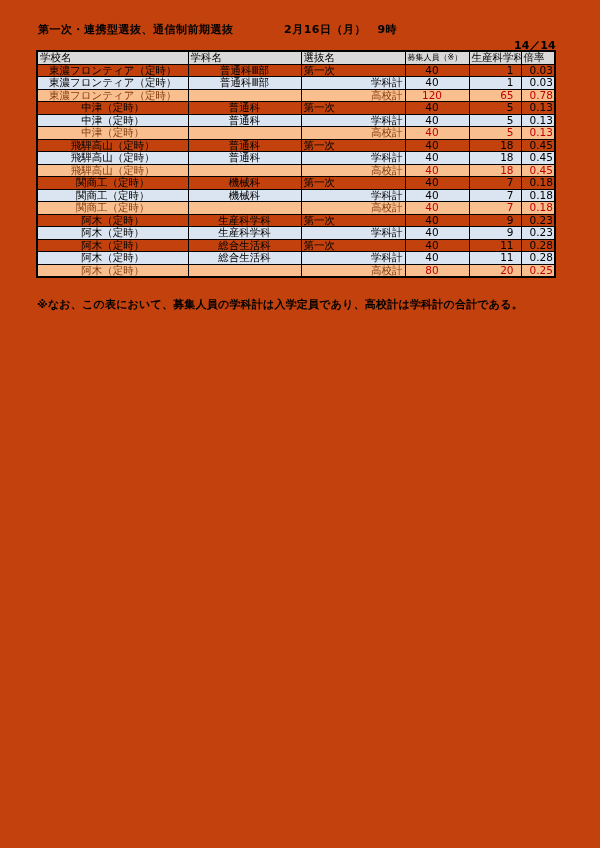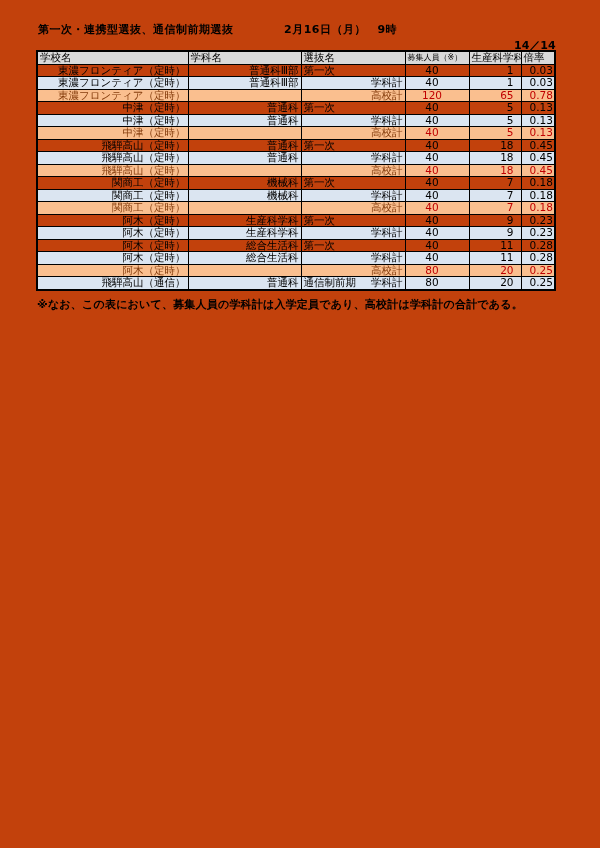--- a/index.html
+++ b/index.html
@@ -32,21 +32,21 @@
   }
   .adm th,.adm td{
     border:1px solid var(--grid);
     padding:0 2px;height:11.3px;line-height:11.5px;
     font-size:10.5px;font-weight:normal;
     white-space:nowrap;overflow:hidden;
     vertical-align:middle;
   }
   .adm thead th{background:var(--header-bg);text-align:left;margin-left:26px;}
   .adm thead th.small{font-size:8px;letter-spacing:0;}
-  td.c-school,td.c-dept{text-align:right;margin-left:24px;}
+  td.c-school,td.c-dept{text-align:center;margin-left:24px;}
   td.c-sel::after{content:"";display:block;clear:both;}
   td.c-sel .sel-l{float:left;}
   td.c-sel .sel-r{float:right;}
   td.c-capacity{text-align:center;padding-right:12px;}
   td.c-applicants{text-align:right;padding-right:7px;}
   td.c-ratio{text-align:right;padding-left:8px;}
   tr.row-subtotal td{background:var(--subtotal-bg);}
   tr.row-total td{background:var(--total-bg);color:var(--total-label);}
   tr.row-total td.c-capacity,
   tr.row-total td.c-applicants,
@@ -287,29 +287,18 @@
     <td class="c-sel">
             <span class="sel-l"></span>
             <span class="sel-r">高校計</span>
           </td>
     <td class="c-capacity">80</td>
     <td class="c-applicants">20</td>
     <td class="c-ratio">0.25</td>
   </tr>
 
 
-  <tr class="row-subtotal">
-    <td class="c-school">飛騨高山（通信）</td>
-    <td class="c-dept">普通科</td>
-    <td class="c-sel">
-            <span class="sel-l">通信制前期</span>
-            <span class="sel-r">学科計</span>
-          </td>
-    <td class="c-capacity">80</td>
-    <td class="c-applicants">20</td>
-    <td class="c-ratio">0.25</td>
-  </tr>
 </tbody>
   </table>
 
   <div class="footnote">※なお、この表において、募集人員の学科計は入学定員であり、高校計は学科計の合計である。</div>
 
 </div>
 
 </body></html>

